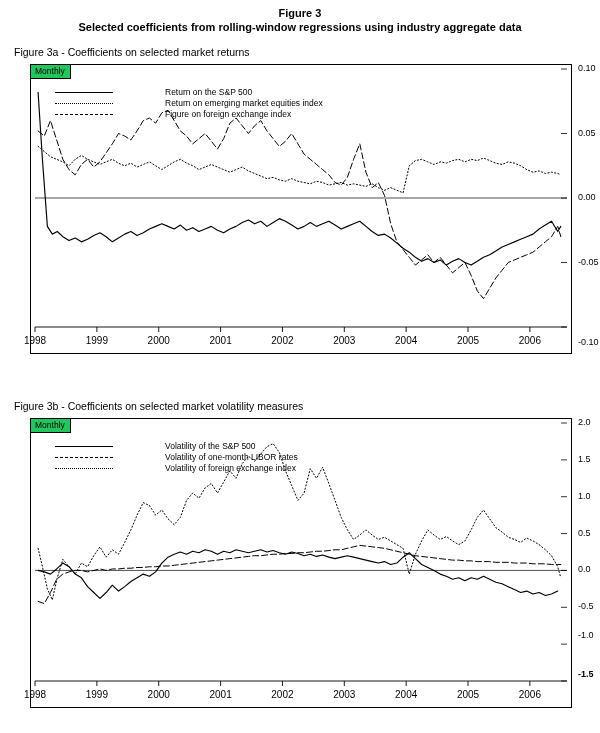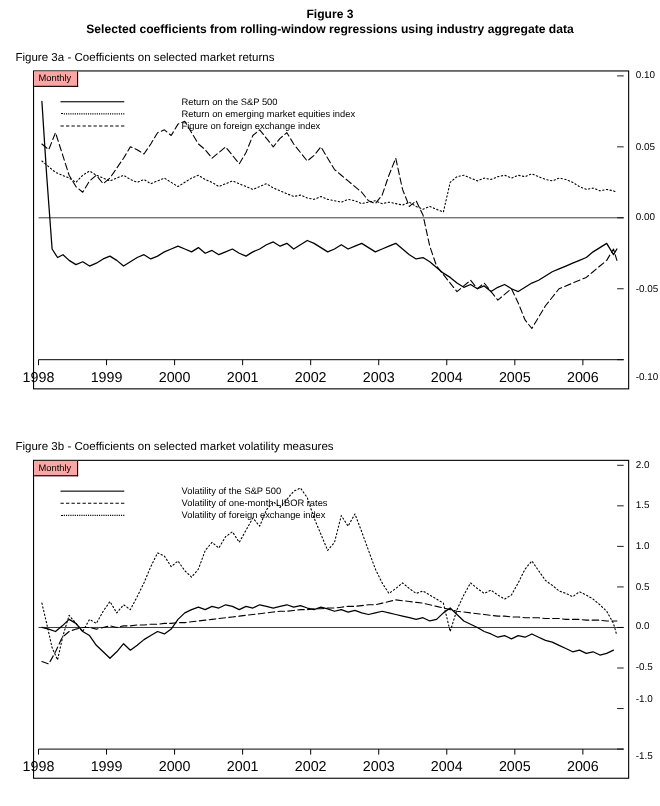--- a/index.html
+++ b/index.html
@@ -51,21 +51,21 @@
     box-sizing: border-box;
   }
   .unit-box {
     position: absolute;
     left: 0px;
     top: 0px;
     border-right: 1px solid #000;
     border-bottom: 1px solid #000;
     font-size: 8.5px;
     padding: 1px 5px 2px 4px;
-    background: #fca5a5;
+    background: #22c55e;
     z-index: 4;
   }
   .legend {
     position: absolute;
     z-index: 5;
     font-size: 8.5px;
     line-height: 11px;
   }
   .legend-row {
     display: flex;
@@ -93,21 +93,21 @@
   .k-dash i { border-top: 1.3px dashed #000; }
   .legend-label { font-size: 8.5px; padding-left: 46px; }
   svg { display: block; }
   .ytick-label {
     position: absolute;
     font-size: 9px;
     text-align: left;
   }
   .xtick-label {
     position: absolute;
-    font-size: 13px;
+    font-size: 10px;
     text-align: center;
   }
   .axis-labels { position: absolute; left: 0; top: 0; width: 100%; height: 100%; }
 </style>
 </head>
 <body>
 
 <div class="page">
 
   <div class="title-block">
@@ -231,21 +231,21 @@
         </svg>
     </div>
     <div class="axis-labels" id="labels-b">
         <div class="ytick-label" style="left: 564px; top: -1px;">2.0</div>
         <div class="ytick-label" style="left: 564px; top: 35.8571px; text-align: center;">1.5</div>
         <div class="ytick-label" style="left: 564px; top: 72.7143px;">1.0</div>
         <div class="ytick-label" style="left: 564px; top: 109.571px;">0.5</div>
         <div class="ytick-label" style="left: 564px; top: 146.429px;">0.0</div>
         <div class="ytick-label" style="left: 564px; top: 183.286px;">-0.5</div>
         <div class="ytick-label" style="left: 564px; top: 212px; text-align: right;">-1.0</div>
-        <div class="ytick-label" style="left: 564px; top: 264px;">-1.5</div>
+        <div class="ytick-label" style="left: 564px; top: 251px; font-weight: bold;">-1.5</div>
         <div class="xtick-label" style="left: 5px; top: 271px; width: 32px;">1998</div>
         <div class="xtick-label" style="left: 66.8605px; top: 271px; width: 32px;">1999</div>
         <div class="xtick-label" style="left: 128.721px; top: 271px; width: 32px;">2000</div>
         <div class="xtick-label" style="left: 190.581px; top: 271px; width: 32px;">2001</div>
         <div class="xtick-label" style="left: 252.442px; top: 271px; width: 32px;">2002</div>
         <div class="xtick-label" style="left: 314.302px; top: 271px; width: 32px;">2003</div>
         <div class="xtick-label" style="left: 376.163px; top: 271px; width: 32px;">2004</div>
         <div class="xtick-label" style="left: 438.023px; top: 271px; width: 32px;">2005</div>
         <div class="xtick-label" style="left: 499.884px; top: 271px; width: 32px;">2006</div>
       </div>

